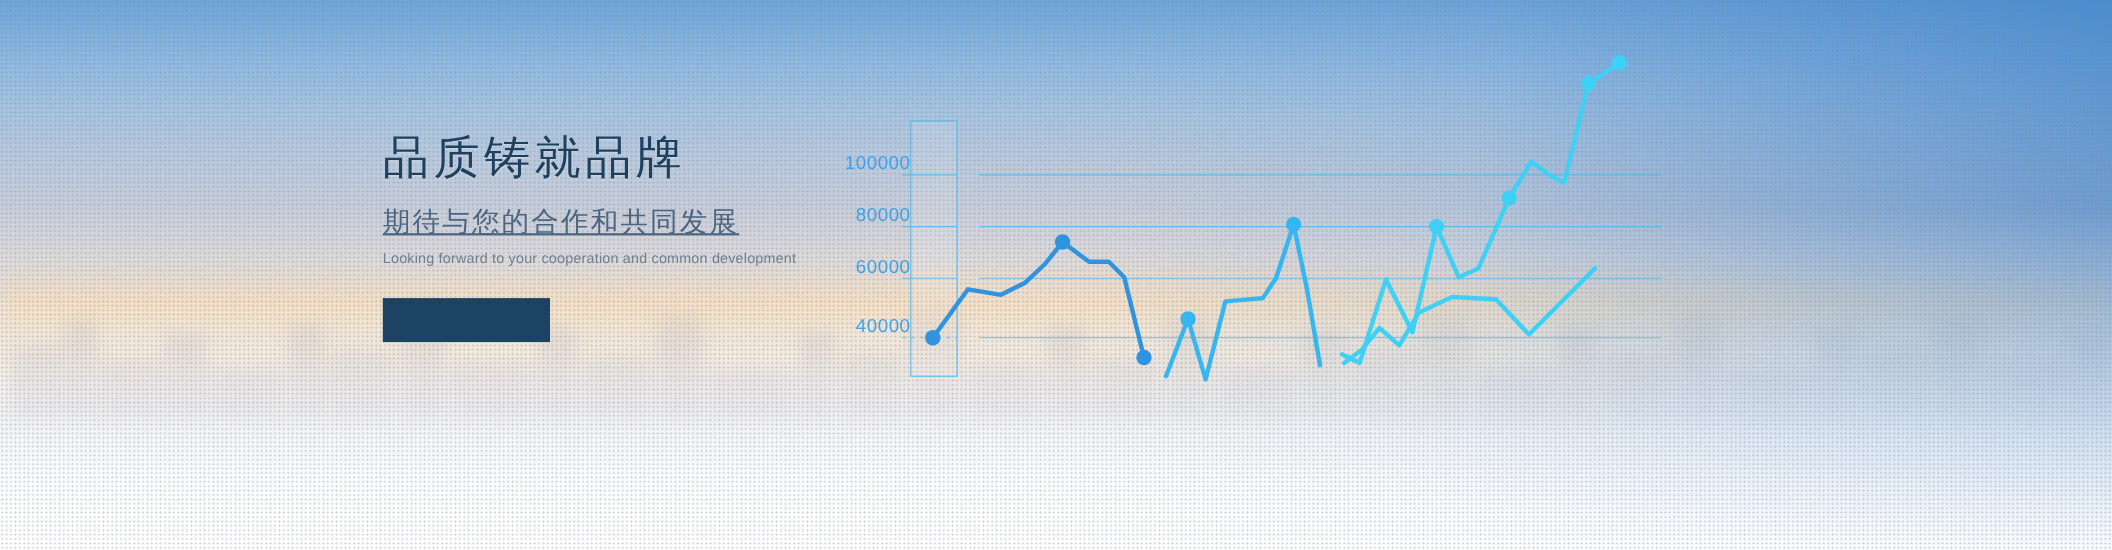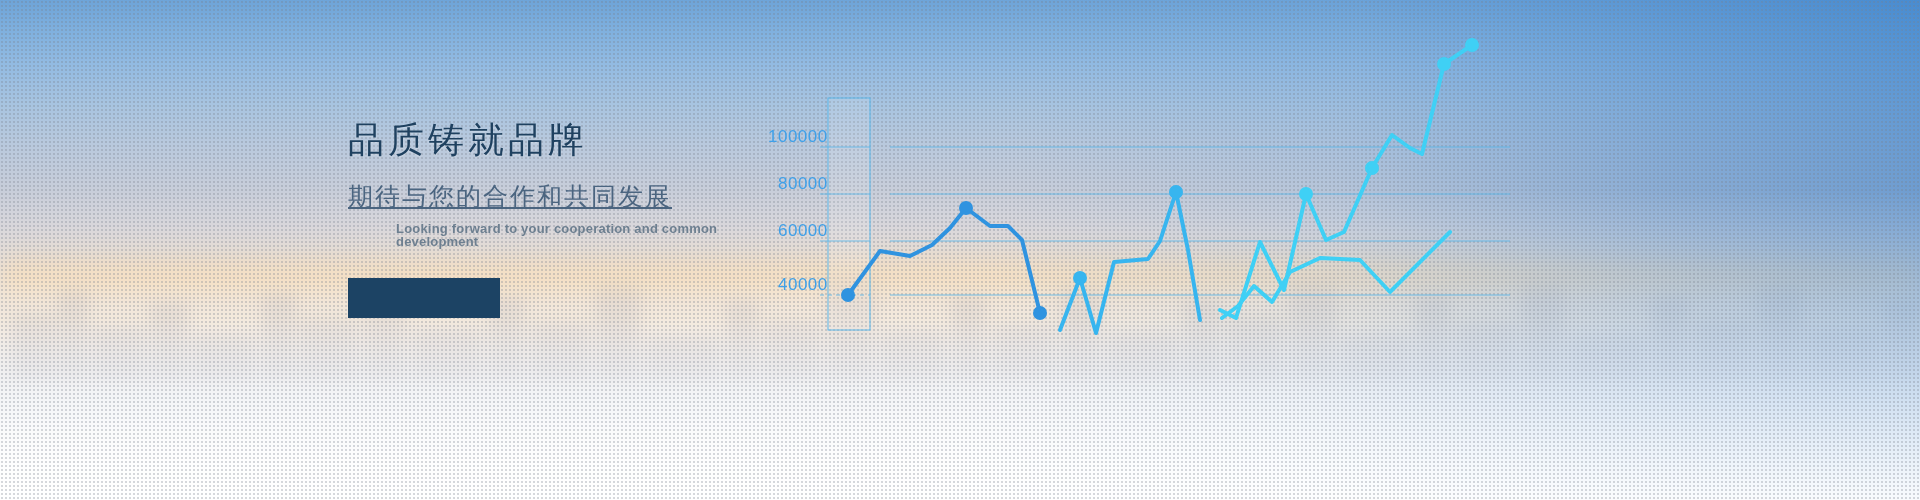--- a/index.html
+++ b/index.html
@@ -71,57 +71,56 @@
   .dots{
     position:absolute; inset:0;
     background-image:radial-gradient(rgba(120,128,140,0.30) 0.9px, rgba(0,0,0,0) 1.1px);
     background-size:4px 4px;
     background-position:0 0;
   }
 
   
   .copy{ position:absolute; left:348px; top:122px; width:420px; }
   .title{
-    font-size:36px; line-height:1;
+    font-size:42px; line-height:1;
     letter-spacing:4px;
     color:#1f4160;
     font-weight:400;
     text-shadow:0 1px 2px rgba(255,255,255,.35);
   }
   .subtitle{
     margin-top:26px;
     font-size:25px; line-height:1;
     letter-spacing:2px;
     color:#4b6580;
     font-weight:400;
     text-decoration:underline;
   }
   .subtitle-en{
     margin-top:13px;
     font-size:13px; line-height:1;
     letter-spacing:.2px;
     color:#6d7f90;
-    font-weight:700;
-    margin-left:48px;
+    font-weight:400;
   }
   .cta{
     margin-top:30px;
     width:152px; height:40px;
     background:#1c4364;
     border:none;
     display:block;
     cursor:pointer;
     color:#ffffff;
     font-size:14px;
     letter-spacing:2px;
     font-family:"Liberation Sans", sans-serif;
   }
 
   
-  .chart{ position:absolute; left:760px; top:0; width:1160px; height:372px; }
+  .chart{ position:absolute; left:760px; top:12px; width:1160px; height:372px; }
   .chart svg{ display:block; width:1160px; height:500px; }
   .ytick{ font-family:"Liberation Sans", sans-serif; font-size:17px; fill:#3fa0e8; letter-spacing:.5px; }
 </style>
 </head>
 <body>
 
 <div class="banner">
 
   <div class="bg-sky"></div>
   <div class="warmband"></div>

